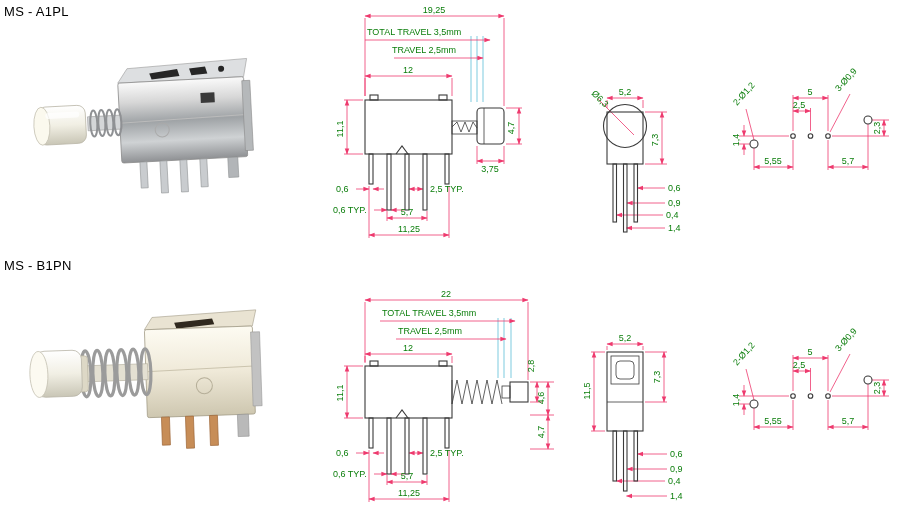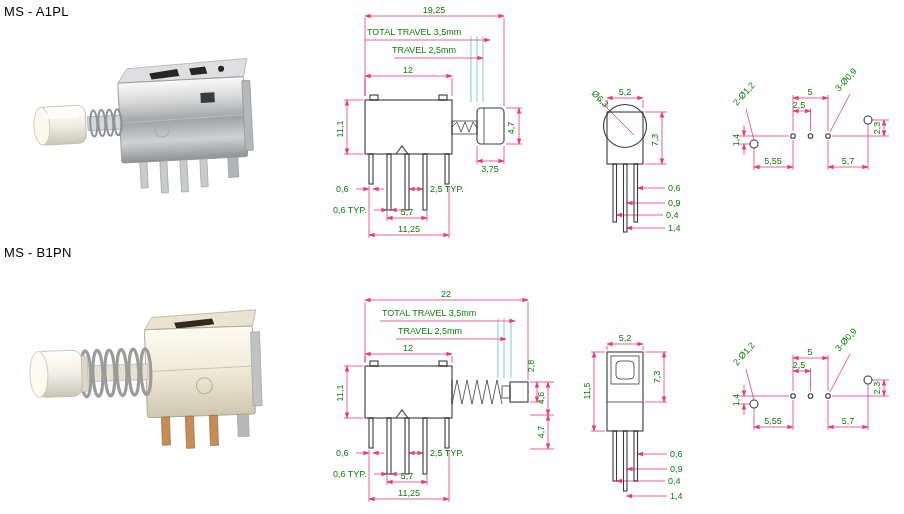--- a/index.html
+++ b/index.html
@@ -36,21 +36,21 @@
     </linearGradient>
     <linearGradient id="gi" x1="0" y1="0" x2="0" y2="1">
       <stop offset="0" stop-color="#fdfbf2"></stop>
         <stop offset=".5" stop-color="#efe9d8"></stop>
       <stop offset="1" stop-color="#cec7b0"></stop>
     </linearGradient>
   </defs>
 </svg>
 
 <div class="title" style="top:4px">MS - A1PL</div>
-<div class="title" style="top:245px">MS - B1PN</div>
+<div class="title" style="top:258px">MS - B1PN</div>
 
 <svg class="draw" style="left:12px;top:36px" width="240" height="140" viewBox="0 0 240 140">
   <g transform="rotate(-3 130 90)">
     <g>
       <polygon points="108,46 118,32 238,28 234,46" fill="#dddfe1" stroke="#999" stroke-width=".6"></polygon>
       <rect x="108" y="46" width="126" height="80" rx="2" fill="url(#gm)" stroke="#8a8a8a" stroke-width=".8"></rect>
       <polygon points="140,38 168,35 170,42 142,44" fill="#262626"></polygon>
       <polygon points="180,35 196,34 198,41 182,42" fill="#262626"></polygon>
       <circle cx="212" cy="37" r="3" fill="#262626"></circle>
       <rect x="190" y="60" width="14" height="10" fill="#3a3a3a"></rect>

